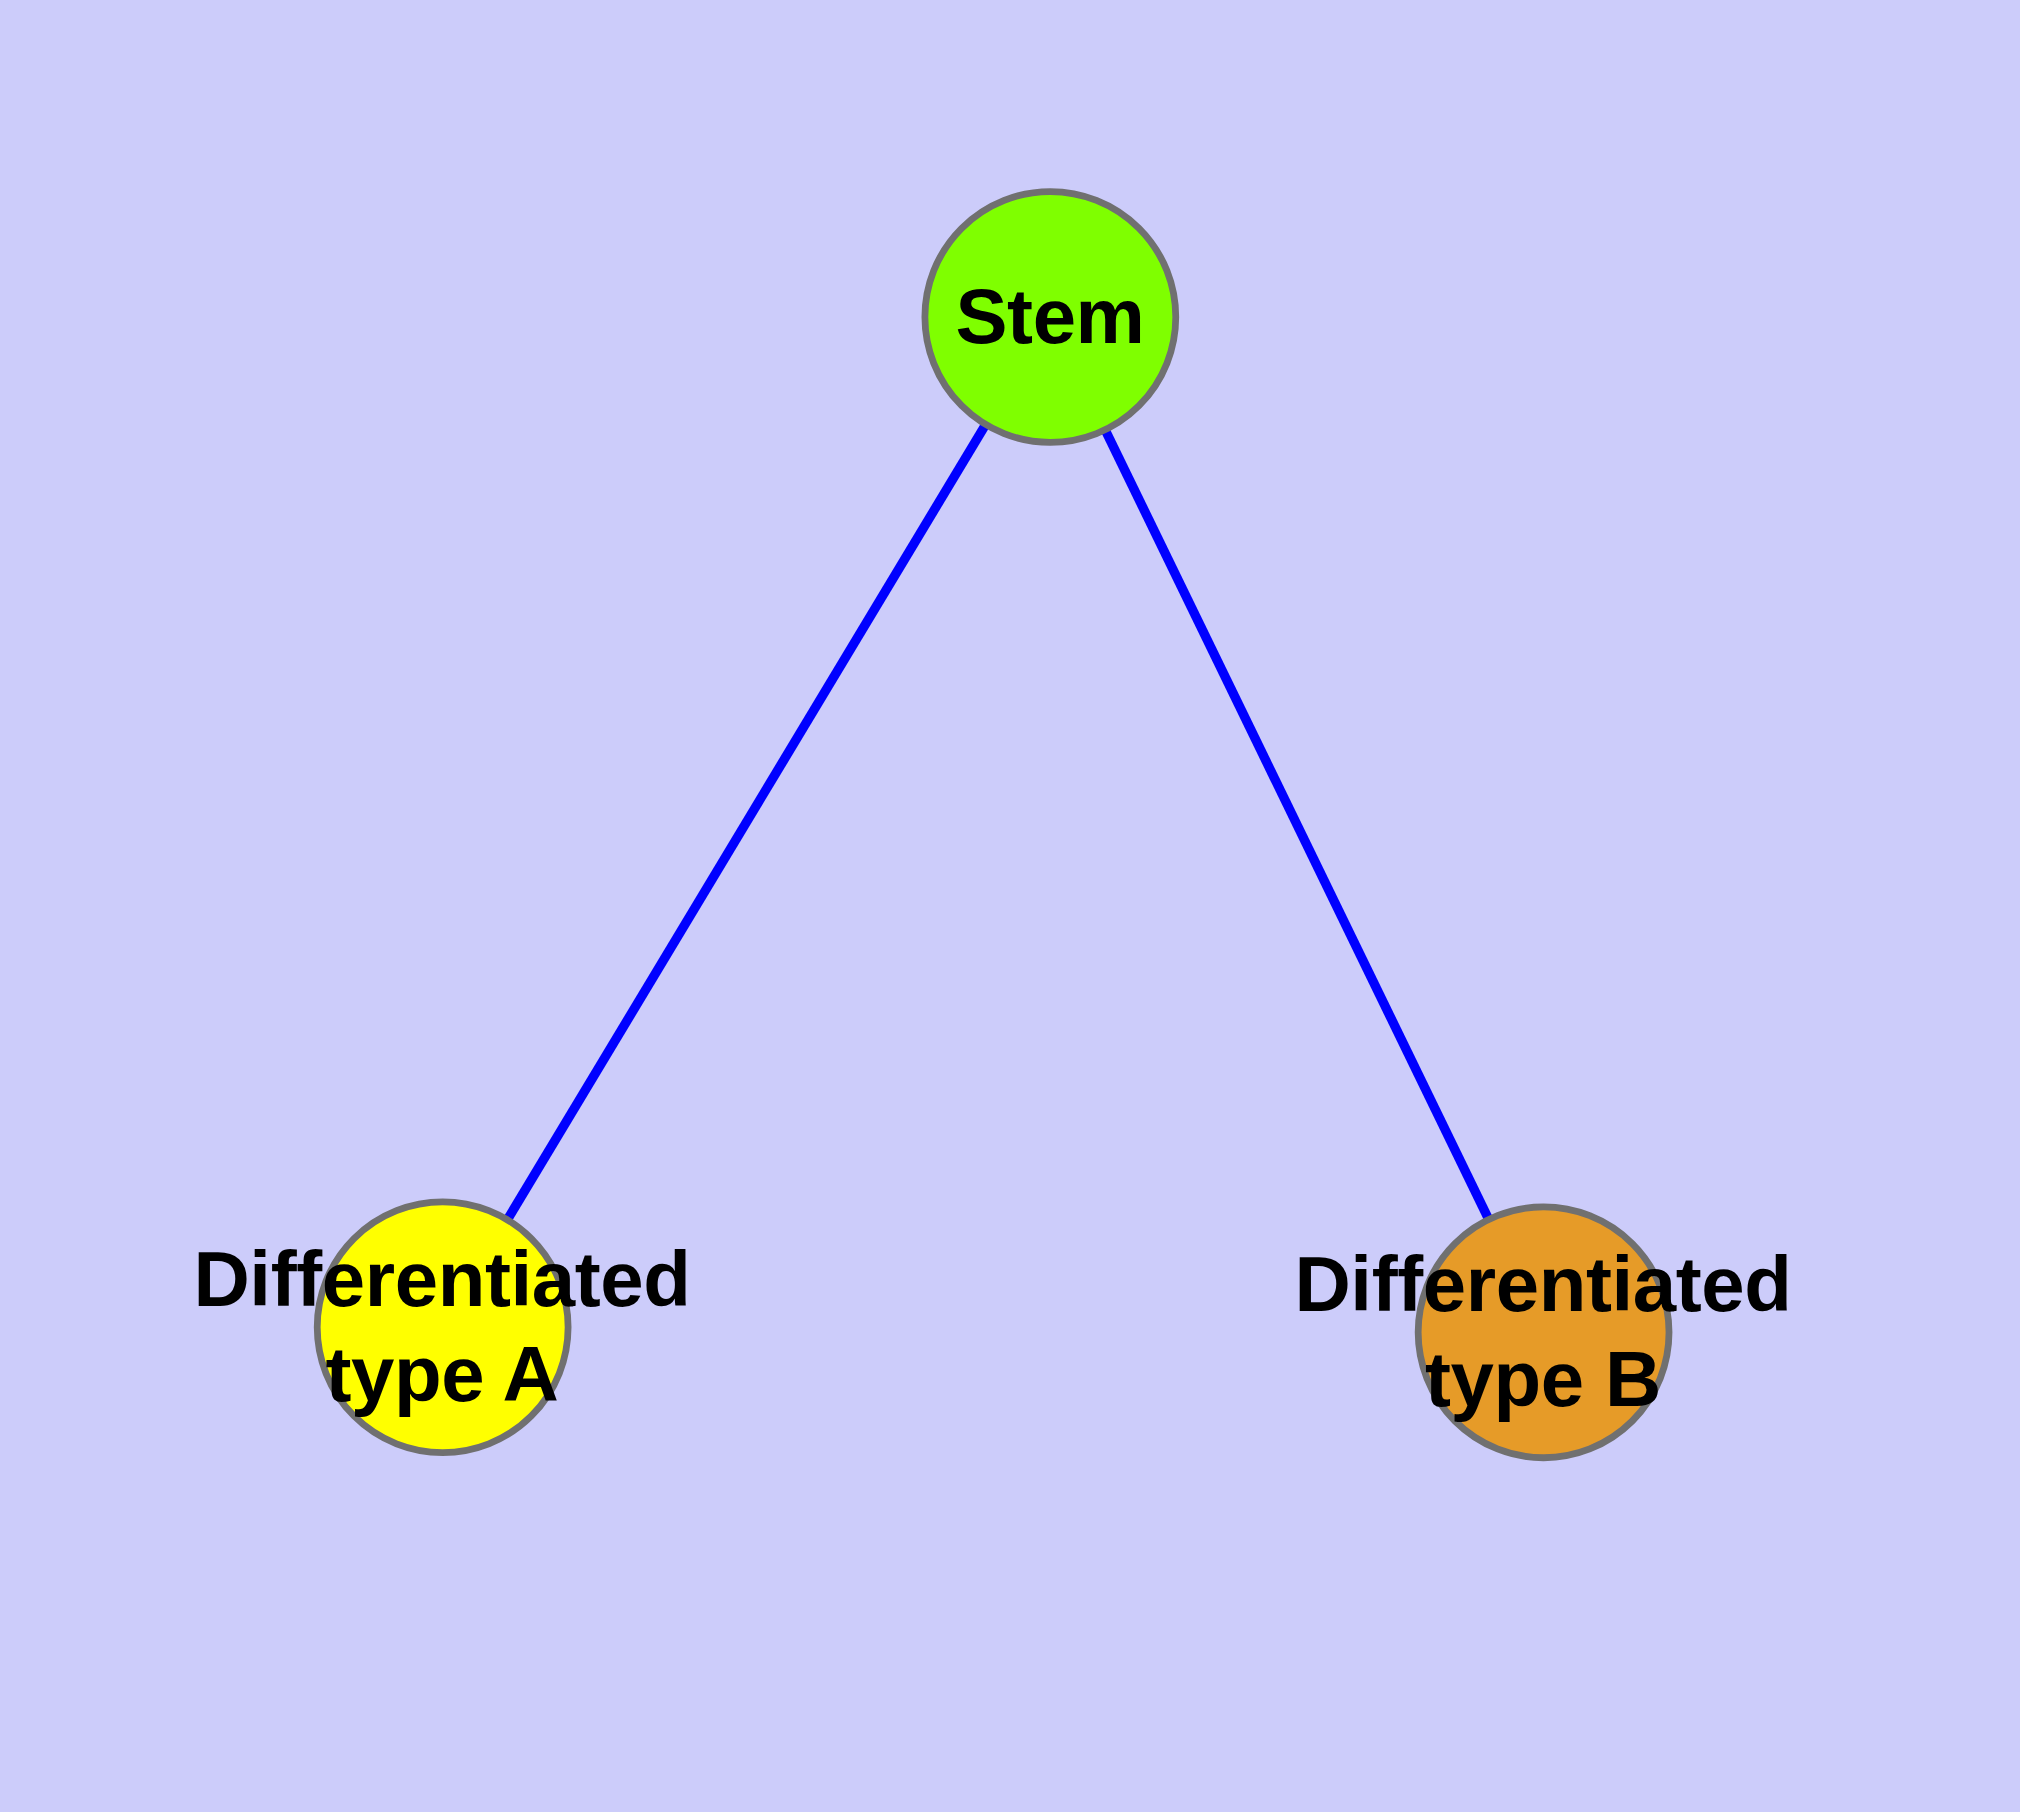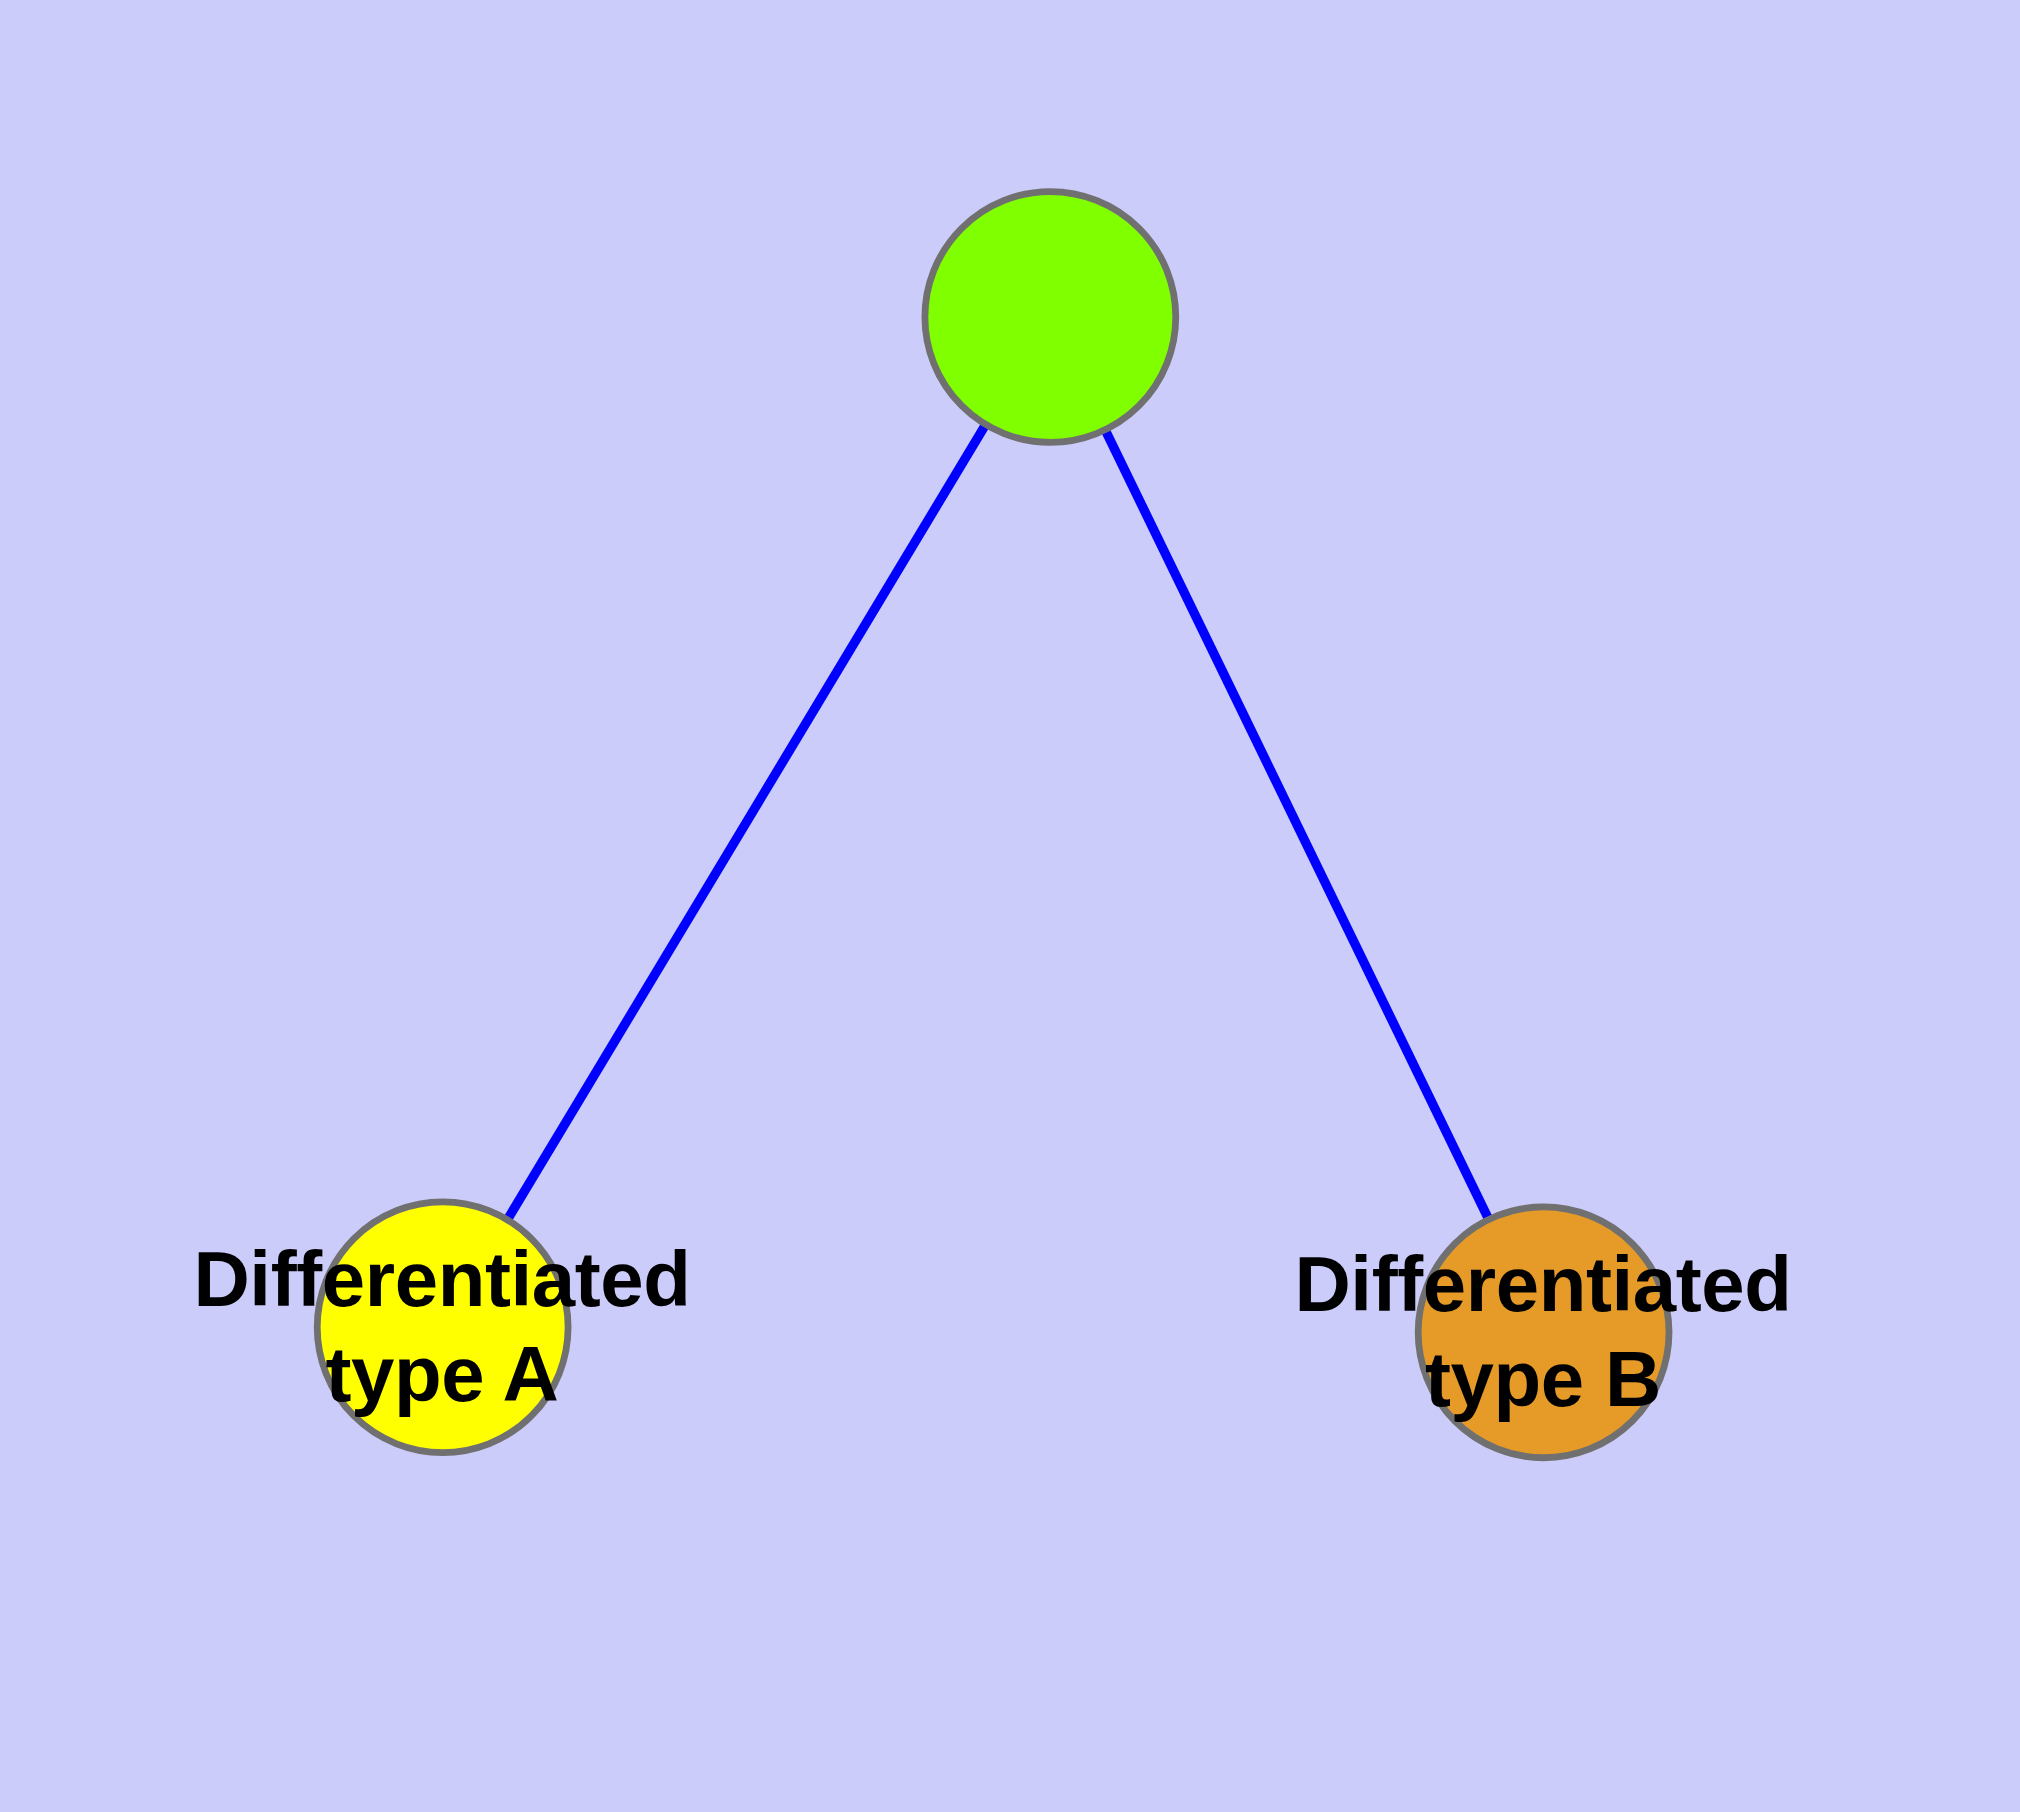--- a/index.html
+++ b/index.html
@@ -48,19 +48,20 @@
       <line id="edge-stem-to-a" stroke-linecap="butt" x1="1239" y1="374" x2="522" y2="1566" stroke="#0000ff" stroke-width="11"></line>
       <line id="edge-stem-to-b" stroke-linecap="butt" x1="1239" y1="374" x2="1821" y2="1572" stroke="#0000ff" stroke-width="11"></line>
     </g>
     <g>
       <circle id="node-stem" cx="1239" cy="374" r="148" fill="#7fff00" stroke="#707070" stroke-width="8"></circle>
       <circle id="node-diff_a" cx="522" cy="1566" r="148" fill="#ffff00" stroke="#707070" stroke-width="8"></circle>
       <circle id="node-diff_b" cx="1821" cy="1572" r="148" fill="#e69b28" stroke="#707070" stroke-width="8"></circle>
     </g>
   </svg>
 
+  <div class="node-label" id="label-stem" style="left: 1050px; top: 317px; font-size: 78px; color: rgb(0, 0, 0);">Stem</div>
   <div class="node-label" id="label-diff_a" style="left: 442px; top: 1327px; font-size: 78px; color: rgb(0, 0, 0);">Differentiated
 type A</div>
   <div class="node-label" id="label-diff_b" style="left: 1543px; top: 1332px; font-size: 78px; color: rgb(0, 0, 0);">Differentiated
 type B</div>
 
 </div>
 
 
 </body></html>

